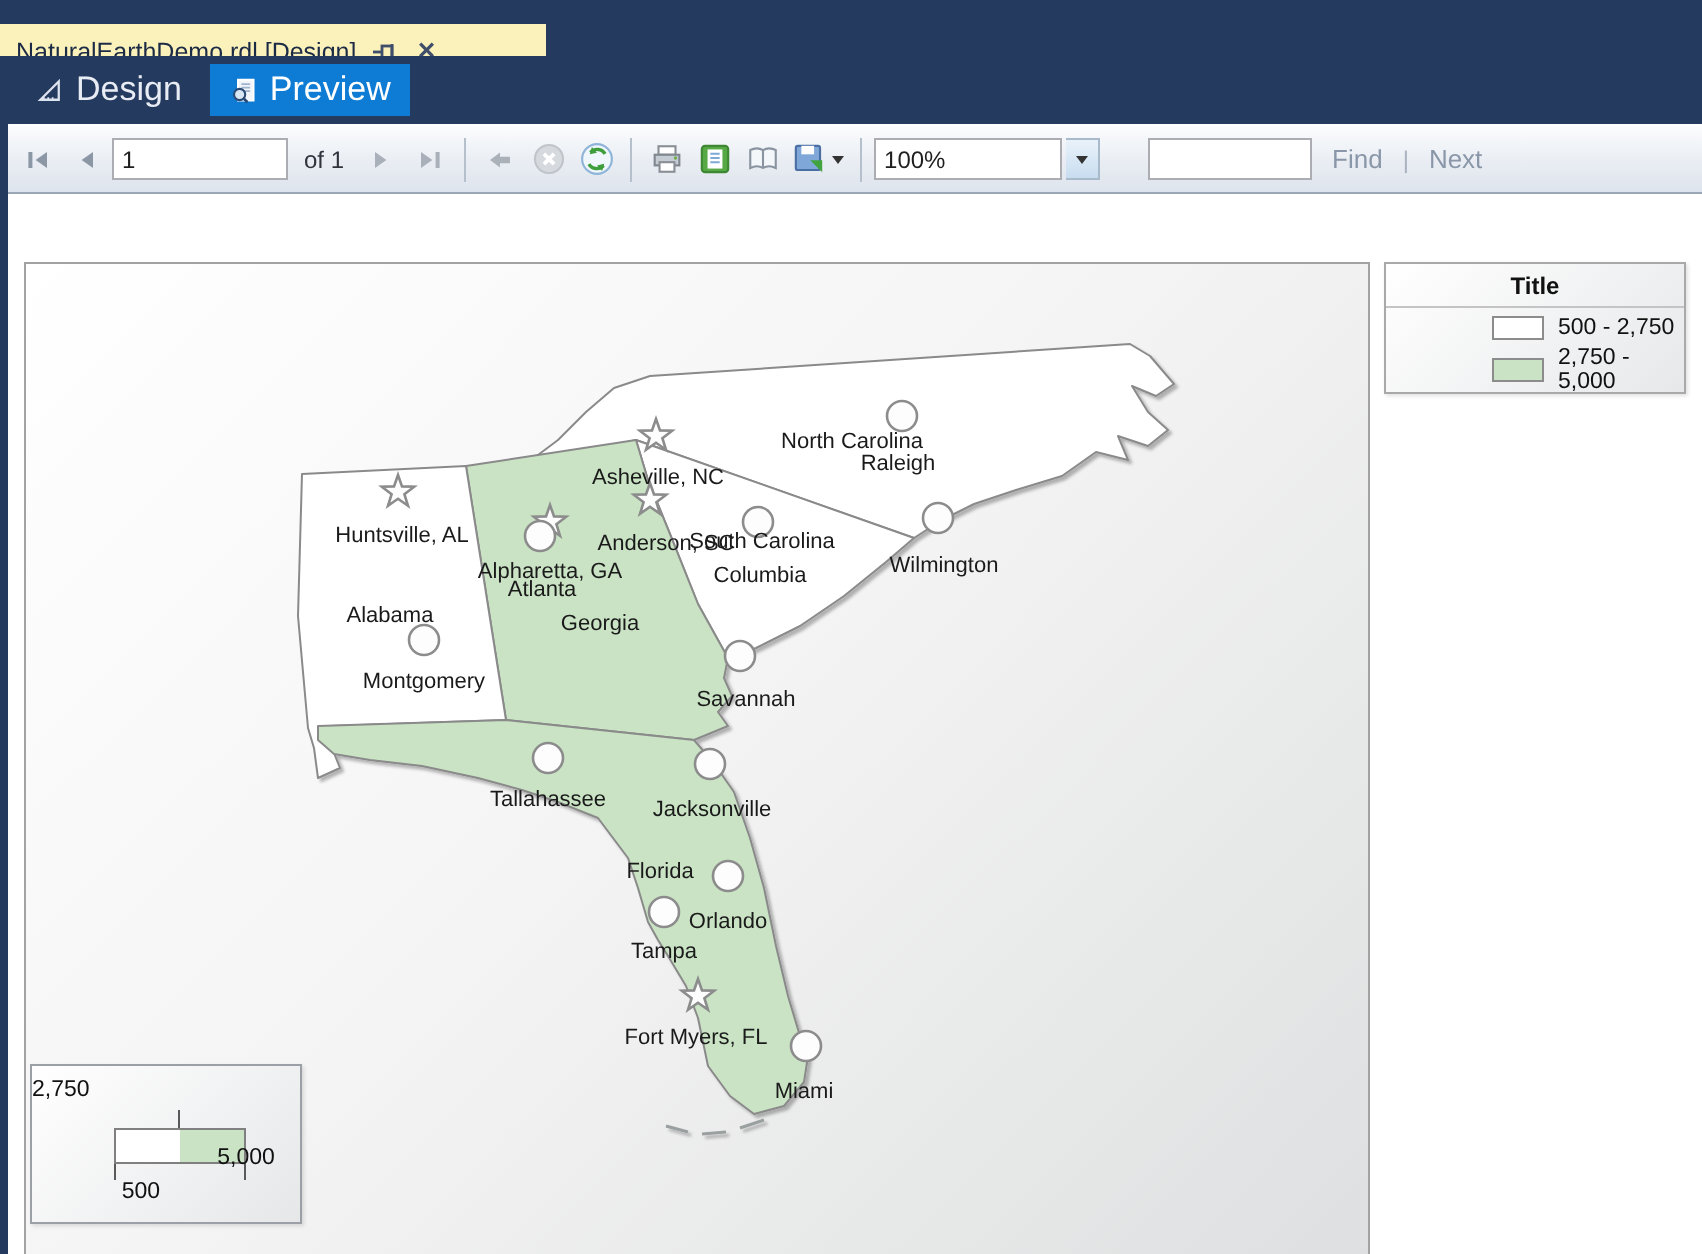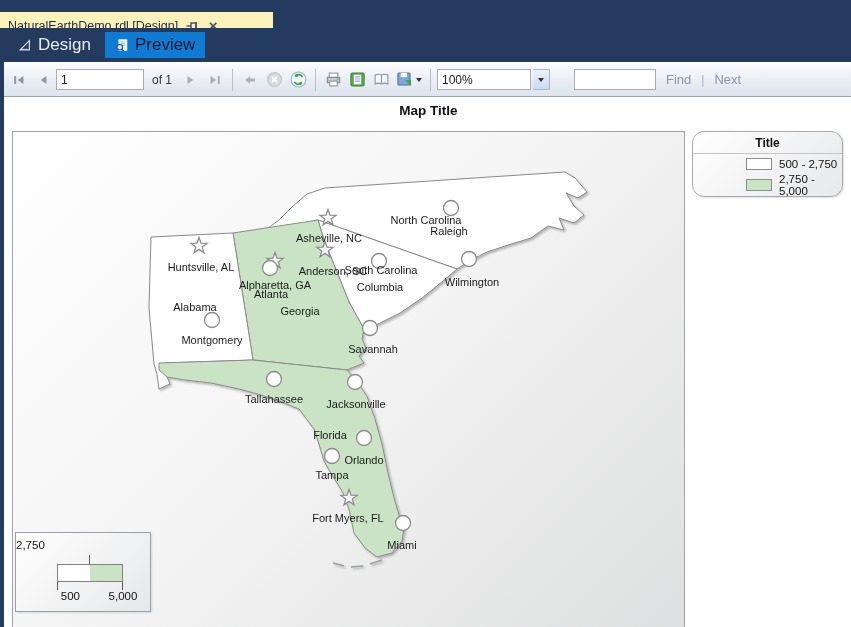--- a/index.html
+++ b/index.html
@@ -12,21 +12,21 @@
              display:flex; align-items:center; padding:0 8px; gap:7px; cursor:default; }
   .doc-tab .title { font-size:12.5px; color:#1B2A45; white-space:nowrap; }
   .tab-icon { width:14px; height:14px; display:inline-flex; align-items:center; justify-content:center; }
   .close-glyph { font-size:15px; font-weight:bold; color:#3E4E6B; line-height:14px; }
 
   
   .mode-row { position:absolute; left:0; top:28px; width:100%; height:34px; background:#243A5E;
               display:flex; align-items:center; padding-left:8px; gap:4px; }
   .mode-btn { height:26px; display:flex; align-items:center; gap:6px; padding:0 10px;
               font-size:17px; color:#E8ECF4; cursor:pointer; }
-  .mode-btn.active { background:#0E7CD4; color:#0f172a; }
+  .mode-btn.active { background:#0E7CD4; color:#ffffff; }
 
   
   .toolbar { position:absolute; left:4px; top:62px; width:847px; height:35px;
              background:linear-gradient(#FBFCFD, #E9EDF3 55%, #DEE4ED);
              border-top:1px solid #FFFFFF; border-bottom:1px solid #9AA5B5;
              display:flex; align-items:center; padding:0 4px; gap:2px; }
   .tb-btn { width:22px; height:24px; display:flex; align-items:center; justify-content:center;
             border-radius:2px; cursor:pointer; flex:0 0 auto; }
   .tb-sep { width:1px; height:22px; background:#B6BfCC; margin:0 4px; flex:0 0 auto; }
   .tb-text { font-size:12px; color:#30343B; padding:0 6px; white-space:nowrap; }
@@ -47,42 +47,42 @@
   .content { position:absolute; left:4px; top:97px; width:847px; height:530px; background:#FFFFFF; }
   .frame-left { position:absolute; left:0; top:28px; bottom:0; width:4px; background:#243A5E; }
   .report-title { position:absolute; left:8px; top:6px; width:833px; text-align:center;
                   font-size:13.5px; font-weight:bold; color:#111111; }
   .map-viewport { position:absolute; left:8px; top:34px; width:673px; height:588px;
                   border:1px solid #A3A3A3;
                   background:linear-gradient(135deg,#FFFFFF 0%, #F4F4F4 45%, #DBDCDD 100%); }
 
   
   .legend { position:absolute; left:688px; top:34px; width:151px; height:66px;
-            border:1px solid #A9A9A9; border-radius:12px;
+            border:1px solid #A9A9A9; border-radius:0;
             background:linear-gradient(135deg,#FFFFFF,#E7E8EA);
             box-shadow:1px 1px 2px rgba(0,0,0,0.12); }
   .legend-title { text-align:center; font-size:12px; font-weight:bold; color:#111;
                   padding-top:4px; padding-bottom:3px; border-bottom:1px solid #C4C4C4; }
   .legend-entries { padding:4px 0 0 13px; display:flex; flex-direction:column; gap:3px; }
   .legend-entry { display:flex; align-items:center; gap:7px;padding-left:40px; }
   .legend-swatch { width:26px; height:12px; border:1px solid #8C8C8C; flex:0 0 auto; }
   .legend-label { font-size:11.5px; color:#111; }
 
   
   .scale-box { position:absolute; left:2px; top:400px; width:136px; height:80px;
                border:1px solid #9AA0A6; background:linear-gradient(135deg,#FFFFFF,#E6E7E9);
                box-shadow:1px 1px 2px rgba(0,0,0,0.12); }
   .scale-top-label { position:absolute; left:0; top:6px; width:100%; text-align:left;
                      font-size:11.5px; color:#111; }
   .scale-tick { position:absolute; width:1px; background:#5A5A5A; }
   .scale-bar { position:absolute; left:41px; top:31px; width:66px; height:18px;
                border:1px solid #808080; display:flex; }
   .scale-seg { flex:1 1 50%; height:100%; }
   .scale-min { position:absolute; left:18px; top:57px; width:46px; text-align:right; font-size:11.5px; color:#111; }
-  .scale-max { position:absolute; left:84px; top:57px; width:46px; text-align:center; font-size:11.5px; color:#111; }
+  .scale-max { position:absolute; left:84px; top:40px; width:46px; text-align:center; font-size:11.5px; color:#111; }
 
   
   svg.map { display:block; }
   .map-label { font-size:11px; fill:#1A1A1A; }
 </style>
 </head>
 <body>
 
 <div class="window">
 
@@ -206,21 +206,20 @@
     <div class="zoom-drop">
       <span class="caret-down"></span>
     </div>
     <input class="tb-input find-input" value="" style="">
     <span class="find-link">Find</span>
     <span class="find-bar-sep">|</span>
     <span class="find-link">Next</span>
   </div>
 
   <div class="content">
-    <div class="report-title">Map Title</div>
 
     <div class="map-viewport">
       <svg class="map" width="673" height="483" viewBox="0 0 673 483">
         <defs>
           <filter id="landShadow" x="-10%" y="-10%" width="125%" height="125%">
             <feDropShadow dx="1.6" dy="1.6" stdDeviation="0.9" flood-color="#000000" flood-opacity="0.28"></feDropShadow>
           </filter>
         </defs>
         <g id="land" filter="url(#landShadow)" stroke="#8A8A8A" stroke-width="1" stroke-linejoin="round">
           <path d="M 250,100 L 266,88 L 280,74 L 294,62 L 312,56 L 552,40 L 562,46 L 574,60 L 565,66 L 553,61 L 561,74 L 571,83 L 561,91 L 546,86 L 551,98 L 535,94 L 518,106 L 495,113 L 474,120 L 458,128 L 444,137 L 305,88 Z" fill="#FFFFFF"></path>

